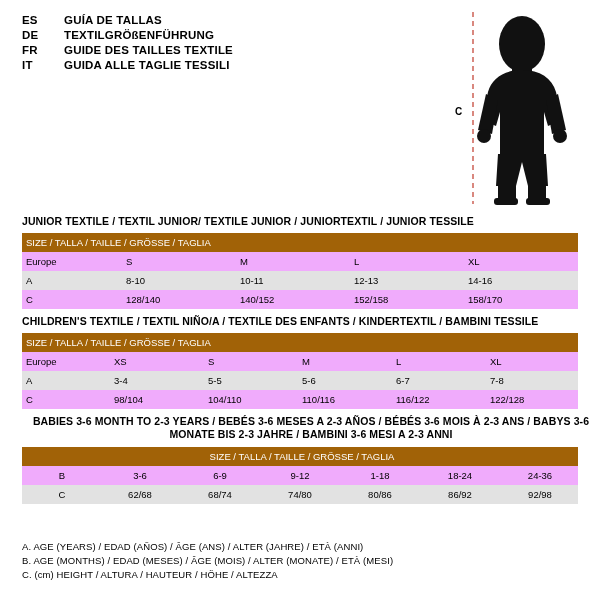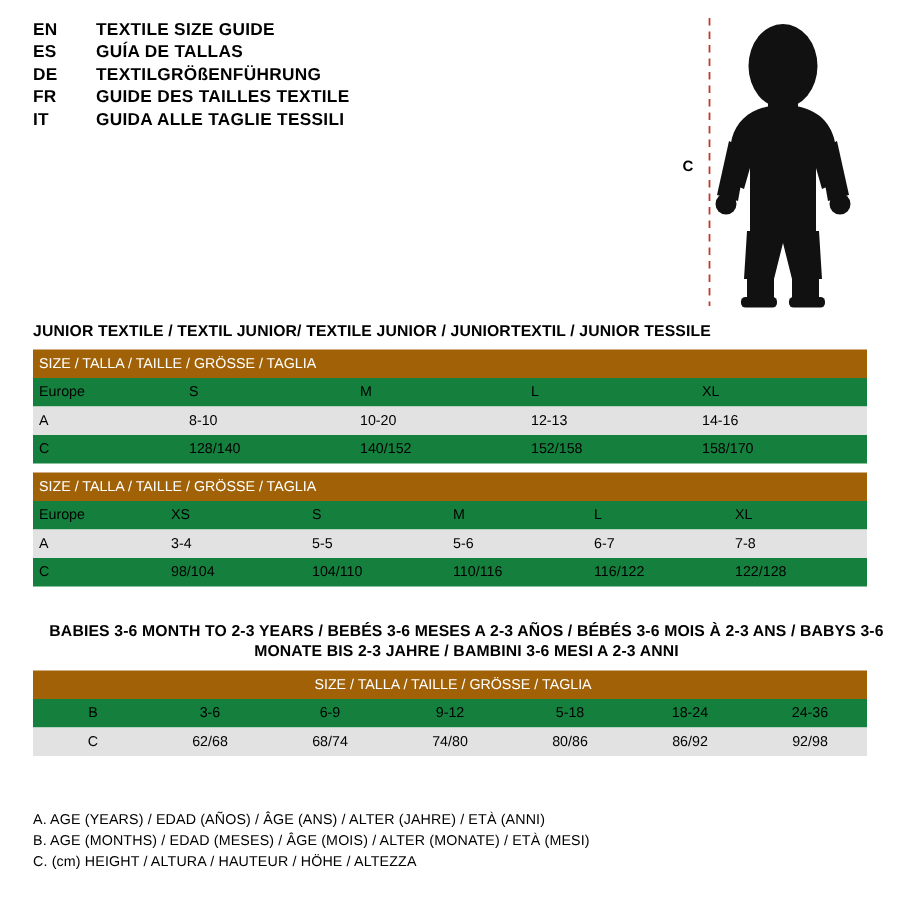--- a/index.html
+++ b/index.html
@@ -91,21 +91,21 @@
     background: #a16207;
     color: #ffffff;
     font-weight: normal;
     font-size: 9.5px;
     height: 15px;
   }
   tr.shade td {
     background: #e2e2e2;
   }
   tr.plain td {
-    background: #15803d;
+    background: #f0abfc;
   }
 
   
   .footer {
     position: absolute;
     left: 22px;
     bottom: 18px;
     width: 560px;
   }
   .footer div {
@@ -120,24 +120,20 @@
   #babies-block { top: 415px; text-align: center; }
 
   .section-title + table { margin-top: 6px; }
 </style>
 </head>
 <body>
 
 <div class="page">
 
   <div class="header">
-    <div class="header-row">
-      <span class="header-lang">EN</span>
-      <span class="header-text">TEXTILE SIZE GUIDE</span>
-    </div>
     <div class="header-row">
       <span class="header-lang">ES</span>
       <span class="header-text">GUÍA DE TALLAS</span>
     </div>
     <div class="header-row">
       <span class="header-lang">DE</span>
       <span class="header-text">TEXTILGRÖßENFÜHRUNG</span>
     </div>
     <div class="header-row">
       <span class="header-lang">FR</span>
@@ -203,36 +199,37 @@
         <tr class="plain">
           <td>Europe</td>
           <td>S</td>
           <td>M</td>
           <td>L</td>
           <td>XL</td>
         </tr>
         <tr class="shade">
           <td>A</td>
           <td>8-10</td>
-          <td>10-20</td>
+          <td>10-11</td>
           <td>12-13</td>
           <td>14-16</td>
         </tr>
         <tr class="plain">
           <td>C</td>
           <td>128/140</td>
           <td>140/152</td>
           <td>152/158</td>
           <td>158/170</td>
         </tr>
       </tbody>
     </table>
   </div>
 
   <div class="block" id="children-block">
+    <div class="section-title">CHILDREN'S TEXTILE / TEXTIL NIÑO/A / TEXTILE DES ENFANTS / KINDERTEXTIL / BAMBINI TESSILE</div>
     <table class="size-table">
       <colgroup>
         <col style="width:88px">
           <col style="width:94px">
           <col style="width:94px">
           <col style="width:94px">
           <col style="width:94px">
           <col style="width:92px">
       </colgroup>
       <tbody>
@@ -281,21 +278,21 @@
       </colgroup>
       <tbody>
         <tr class="head-row">
           <td colspan="7">SIZE / TALLA / TAILLE / GRÖSSE / TAGLIA</td>
         </tr>
         <tr class="plain">
           <td>B</td>
           <td>3-6</td>
           <td>6-9</td>
           <td>9-12</td>
-          <td>5-18</td>
+          <td>1-18</td>
           <td>18-24</td>
           <td>24-36</td>
         </tr>
         <tr class="shade">
           <td>C</td>
           <td>62/68</td>
           <td>68/74</td>
           <td>74/80</td>
           <td>80/86</td>
           <td>86/92</td>

